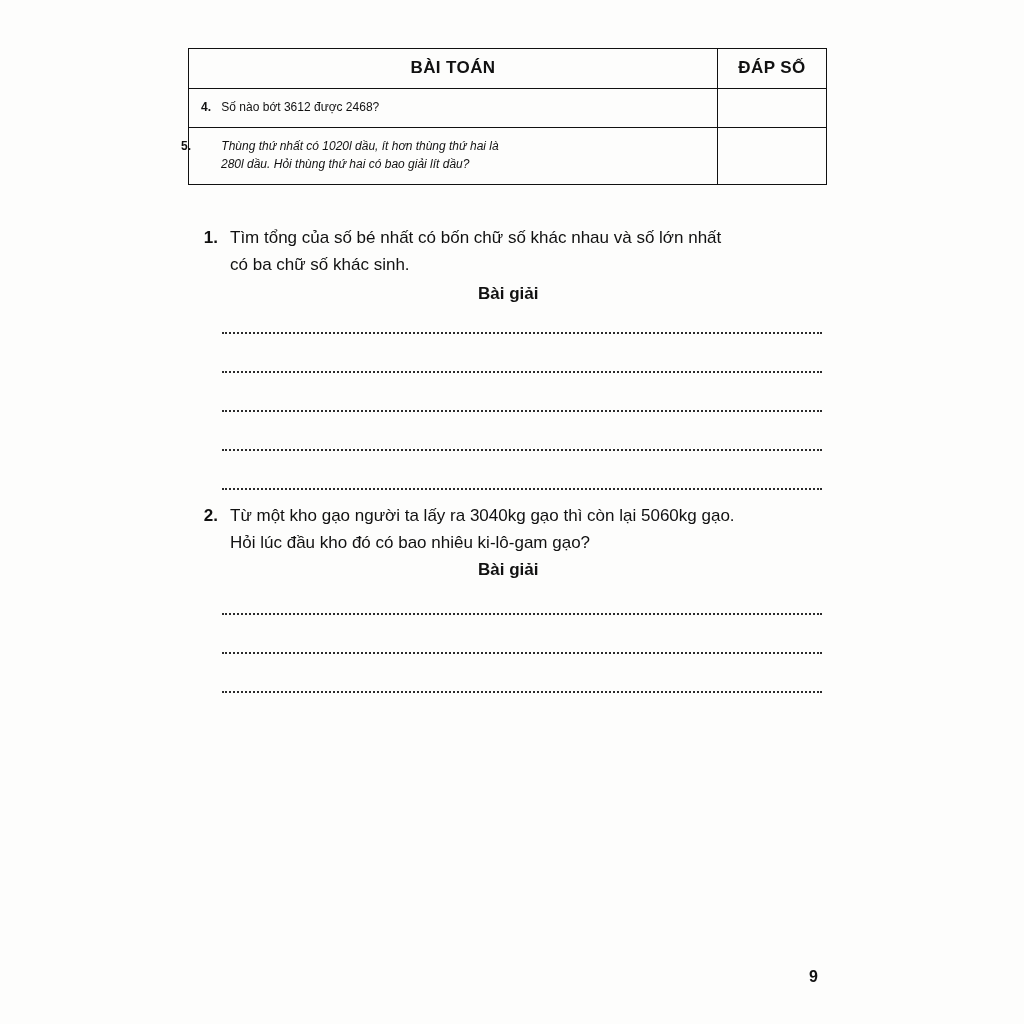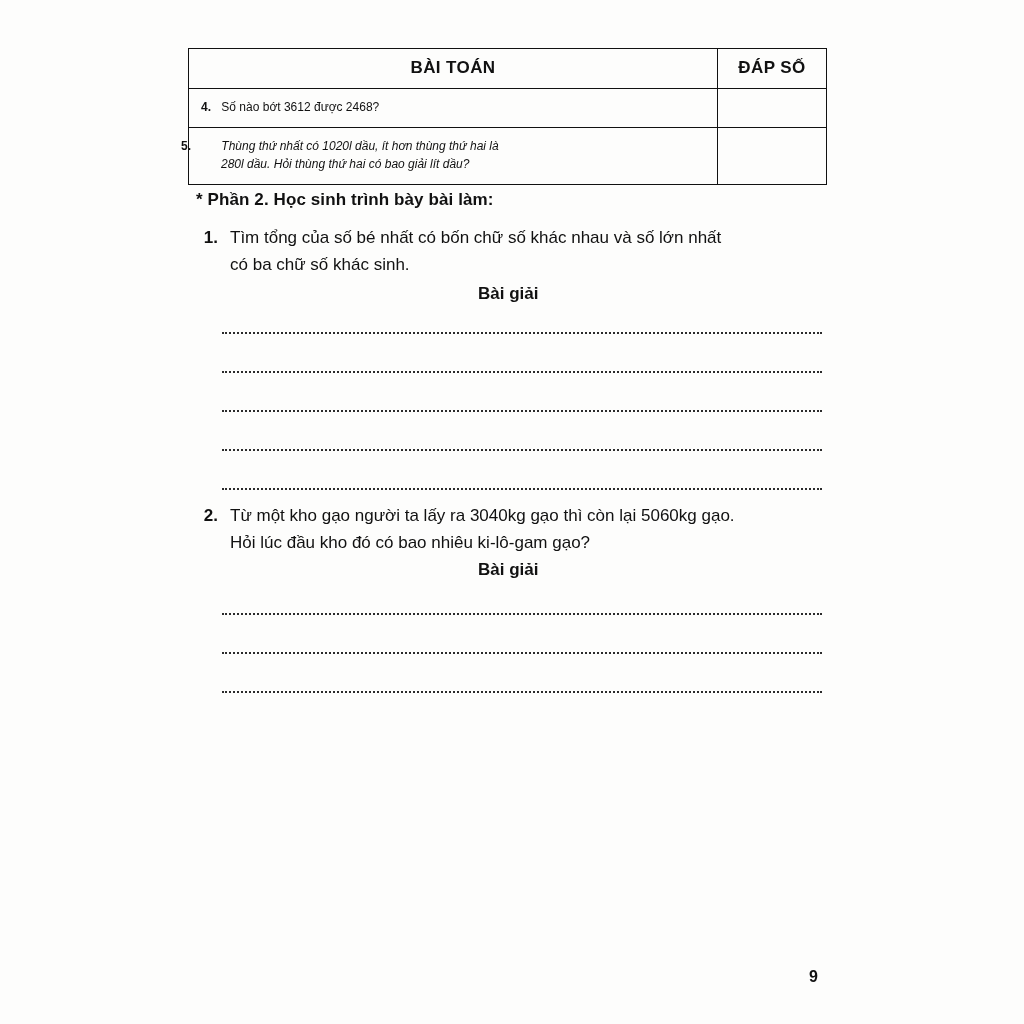--- a/index.html
+++ b/index.html
@@ -149,21 +149,20 @@
             <span class="ital">Thùng thứ nhất có 1020l dầu, ít hơn thùng thứ hai là</span>
           </span>
           <span class="hang ital" style="padding-left:20px;text-indent:0;">280l dầu. Hỏi thùng thứ hai có bao giải lít dầu?</span>
         </div>
       </td>
       <td class="answer-cell"></td>
     </tr>
   </tbody>
     </table>
 
-  <div class="section-head">* Phần 2. Học sinh trình bày bài làm:</div>
 
   <div class="q-block q1">
     <span class="q-num">1.</span>
     <div class="q-text">
       <div>Tìm tổng của số bé nhất có bốn chữ số khác nhau và số lớn nhất</div>
       <div>có ba chữ số khác sinh.</div>
     </div>
   </div>
   <div class="solve-label solve1">Bài giải</div>
 

